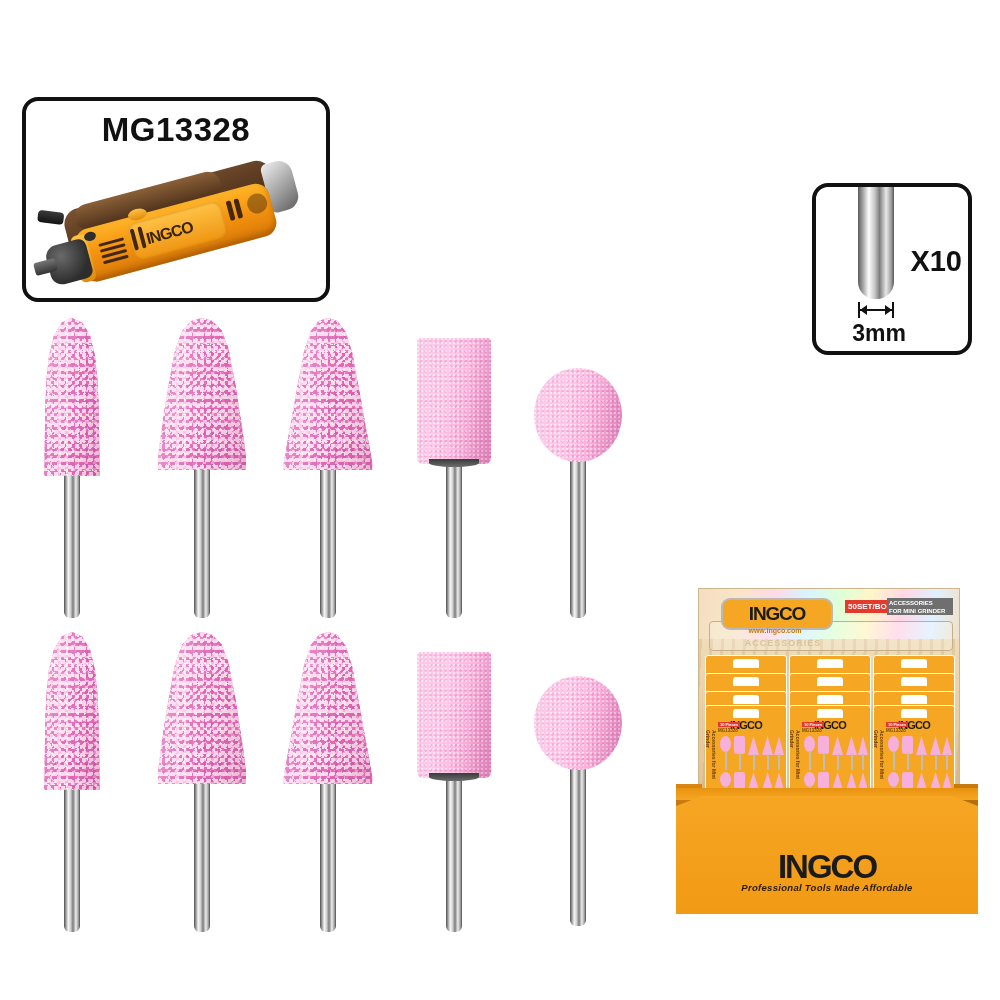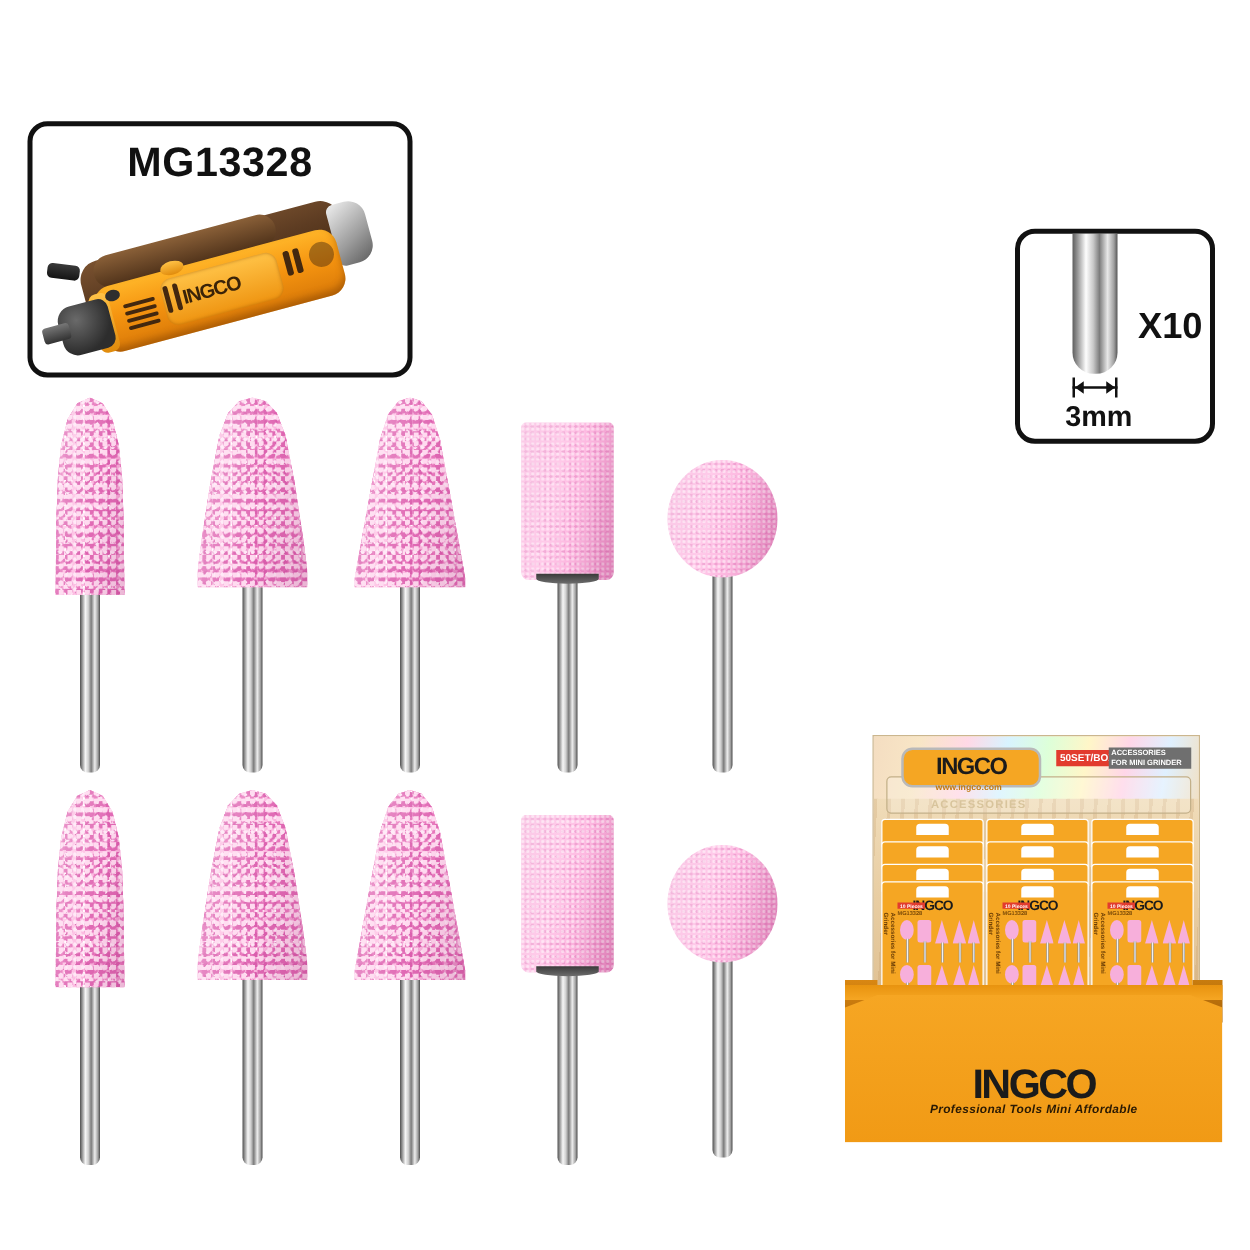--- a/index.html
+++ b/index.html
@@ -482,15 +482,15 @@
         </div>
     </div>
   </div>
 
   <div class="bx" id="box-inner-left"></div>
   <div class="bx" id="box-inner-right"></div>
   <div class="bx" id="box-lip"></div>
 
   <div class="bx" id="box-front">
     <div id="box-front-logo">INGCO</div>
-    <div id="box-tagline">Professional Tools Mini Affordable</div>
+    <div id="box-tagline">Professional Tools Made Affordable</div>
   </div>
 </div>
 
 </body></html>

